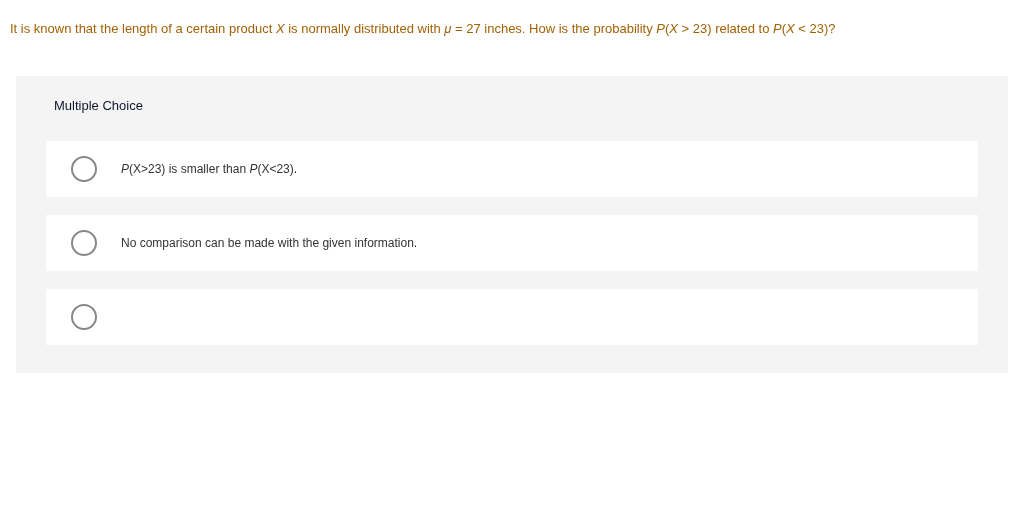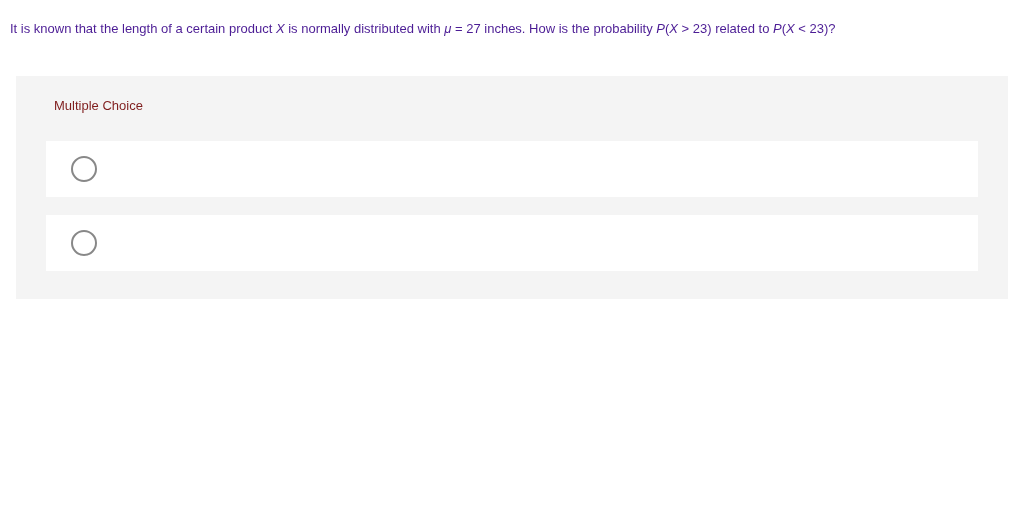--- a/index.html
+++ b/index.html
@@ -6,34 +6,34 @@
     body {
       font-family: Arial, Helvetica, sans-serif;
       background: #ffffff;
       width: 1024px;
       height: 526px;
       overflow: hidden;
     }
     .question-text {
       padding: 20px 9px 10px 10px;
       font-size: 13px;
-      color: #4c1d95;
+      color: #a16207;
       line-height: 1.4;
     }
     .question-text .italic {
       font-style: italic;
     }
     .container {
       background: #f4f4f4;
       padding: 22px 30px 28px 30px;
       margin: 28px 16px 0 16px;
     }
     .mc-label {
       font-size: 13px;
-      color: #7f1d1d;
+      color: #0f172a;
       margin: 0 0 28px 8px;
     }
     .options { display: flex; flex-direction: column; gap: 18px; }
     .option {
       background: #ffffff;
       border: 1px solid #ffffff;
       padding: 12px 14px;
       display: flex;
       align-items: center;
       gap: 24px;
@@ -71,22 +71,31 @@
 <div class="question-text">
   <span>It is known that the length of a certain product </span><span class="italic">X</span><span> is normally distributed with </span><span class="italic">μ</span><span> = 27 inches. How is the probability </span><span class="italic">P</span><span>(</span><span class="italic">X</span><span> &gt; 23) related to </span><span class="italic">P</span><span>(</span><span class="italic">X</span><span> &lt; 23)?</span>
 </div>
 
 <div class="container">
   <div class="mc-label">Multiple Choice</div>
   <div class="options">
 
     <div class="option">
       <div class="radio"></div>
+      <div class="option-label">
+        <span class="pstyle">P</span><span>(X&gt;23) is smaller than </span><span class="pstyle">P</span><span>(X&lt;23).</span>
+      </div>
     </div>
 
+    <div class="option">
+      <div class="radio"></div>
+      <div class="option-label">
+        <span>No comparison can be made with the given information.</span>
+      </div>
+    </div>
 
 
     <div class="option">
       <div class="radio"></div>
     </div>
 
   </div>
 </div>
 
 </body></html>

